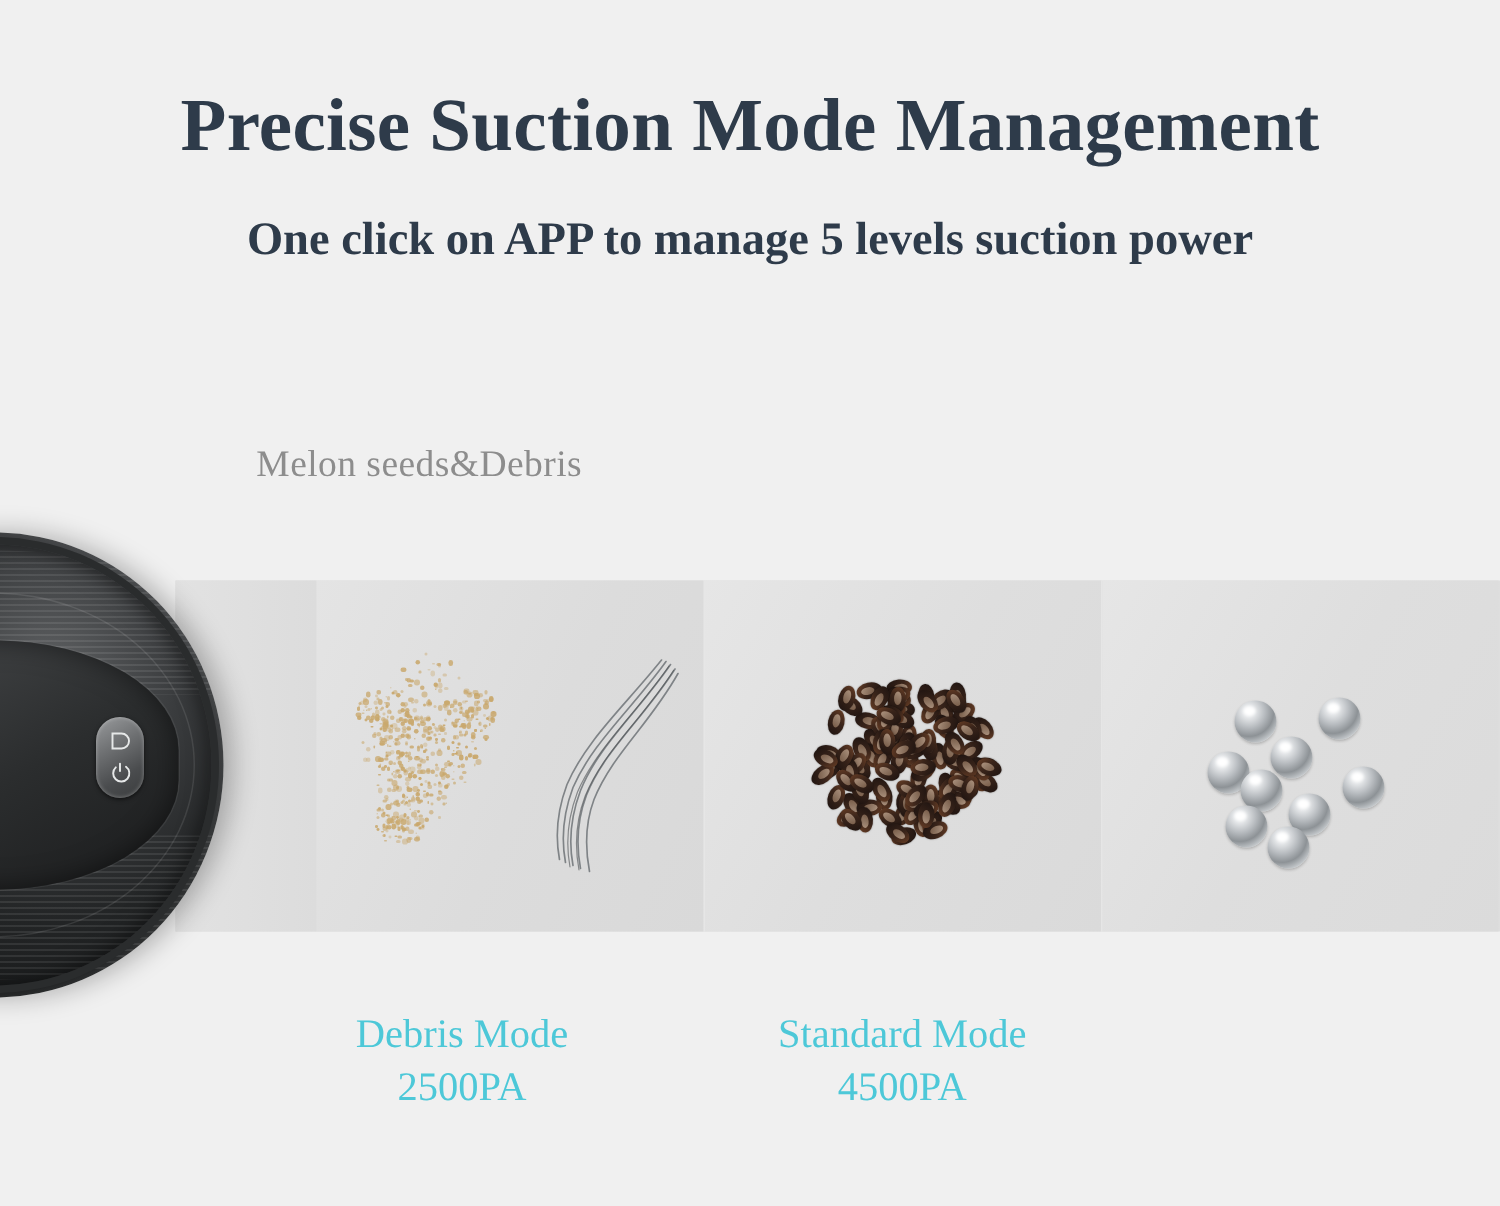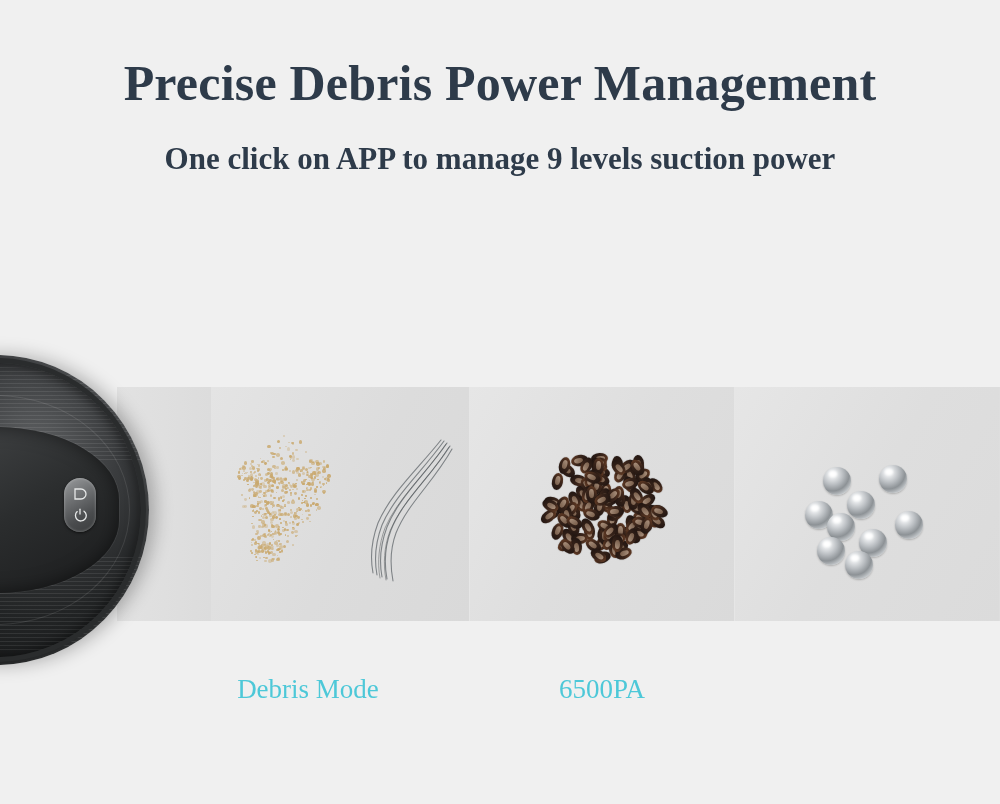--- a/index.html
+++ b/index.html
@@ -201,24 +201,25 @@
   }
   .mode .name { font-size:27px; }
   .mode .pa   { font-size:27px; }
   .mode.m1 { flex:0 0 322px; }
   .mode.m2 { flex:0 0 265px; }
   .mode.m3 { flex:0 0 266px; }
 </style>
 </head>
 <body>
 
-<div class="title">Precise Debris Power Management</div>
-<div class="subtitle">One click on APP to manage 9 levels suction power</div>
+<div class="title">Precise Suction Mode Management</div>
+<div class="subtitle">One click on APP to manage 5 levels suction power</div>
 
 <div class="col-headers">
+  <div class="col-header c2">Melon seeds&amp;Debris</div>
 </div>
 
 <div class="strip">
 
   <div class="panel p0"></div>
 
   <div class="panel p1">
     <div class="dust" id="dust">
         <i style="left: 49.5234px; top: 5.0041px; width: 3.4161px; height: 3.4161px; opacity: 0.89;"></i>
         <i style="left: 68.168px; top: 33.821px; width: 3.04087px; height: 3.04087px; opacity: 0.63;"></i>
@@ -956,17 +957,21 @@
         <path d="M11 3.2 A5.4 5.4 0 1 1 4.2 3.6" fill="none" stroke="#e6e8e8" stroke-width="1.3" stroke-linecap="round"></path>
         <path d="M7 1.2 V6" fill="none" stroke="#e6e8e8" stroke-width="1.3" stroke-linecap="round"></path>
       </svg>
     </span>
   </div>
 </div>
 
 <div class="modes">
   <div class="mode m1">
     <div class="name">Debris Mode</div>
+    <div class="pa">2500PA</div>
+  </div>
+  <div class="mode m2">
+    <div class="name">Standard Mode</div>
+    <div class="pa">4500PA</div>
   </div>
   <div class="mode m3">
-    <div class="pa">6500PA</div>
   </div>
 </div>
 
 </body></html>

